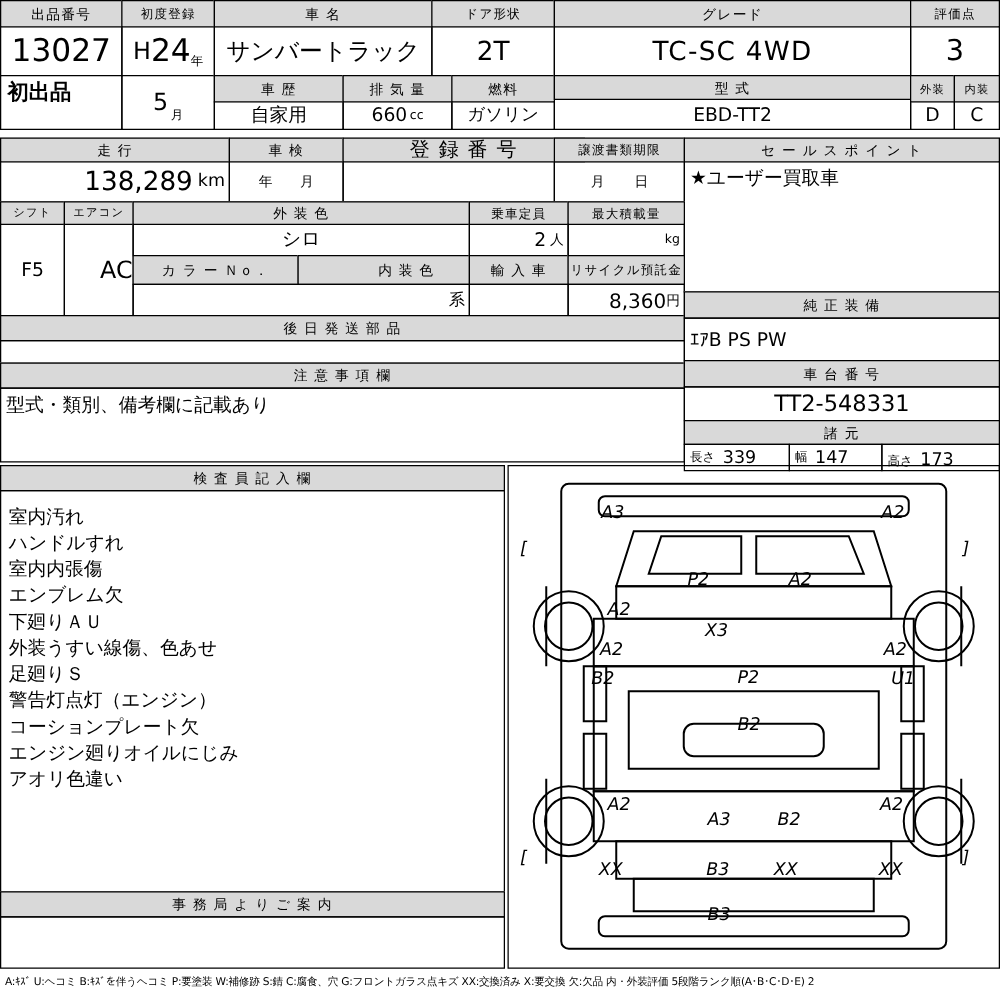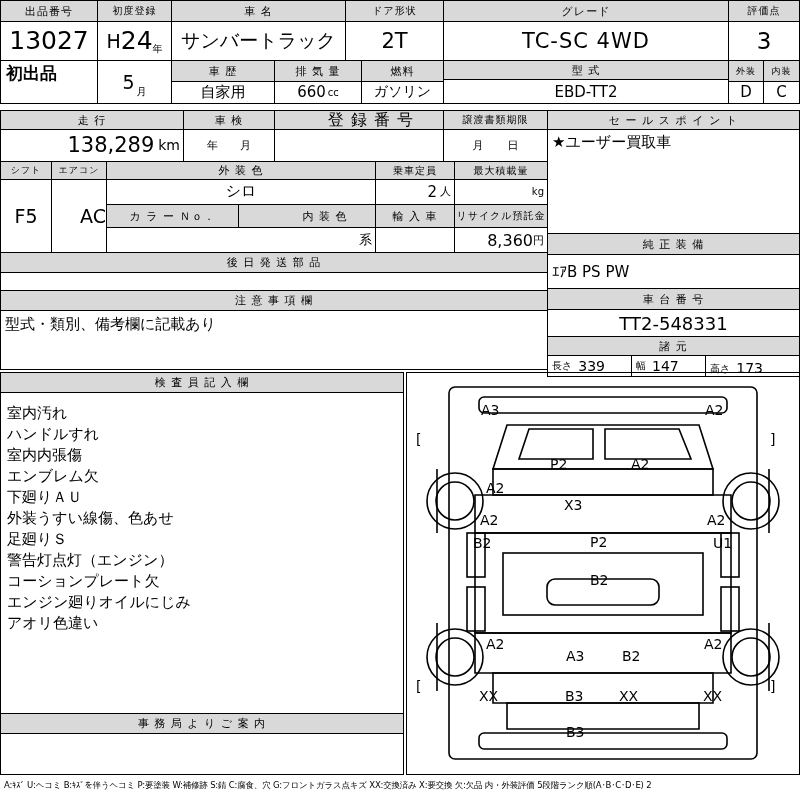--- a/index.html
+++ b/index.html
@@ -162,21 +162,21 @@
   <div class="bx lft" style="left:547px;top:129px;width:253px;height:105px;border-top:none;align-items:flex-start;">
     <span style="font-size:15px;margin-top:4px;">★ユーザー買取車</span>
   </div>
 
   <div class="bx hd" style="left:0;top:161px;width:52px;height:19px;font-size:9px;">
       <span>シフト</span>
     </div>
   <div class="bx hd" style="left:51px;top:161px;width:56px;height:19px;font-size:9px;">
       <span>エアコン</span>
     </div>
-  <div class="bx ctr" style="left:0;top:179px;width:52px;height:74px;border-top:none;font-size:19px;">
+  <div class="bx ctr" style="left:0;top:179px;width:52px;height:74px;border-top:none;font-size:15px;">
       <span>F5</span>
     </div>
   <div class="bx ctr" style="left:51px;top:179px;width:56px;height:74px;border-top:none;font-size:19px;justify-content:flex-end;">
       <span>AC</span>
     </div>
 
   <div class="bx hd" style="left:106px;top:161px;width:270px;height:19px;font-size:11px;">
       <span>外 装 色</span>
     </div>
   <div class="bx ctr" style="left:106px;top:179px;width:270px;height:26px;border-top:none;font-size:15px;">
@@ -334,21 +334,21 @@
         <path d="M362 96 L362 160"></path>
         <path d="M30 250 L30 318"></path>
         <path d="M362 250 L362 318"></path>
 
         <rect x="60" y="160" width="18" height="44"></rect>
         <rect x="314" y="160" width="18" height="44"></rect>
         <rect x="60" y="214" width="18" height="44"></rect>
         <rect x="314" y="214" width="18" height="44"></rect>
       </g>
     </svg>
-    <div style="position:absolute;left:0;top:0;width:392px;height:401px;">
+    <div style="position:absolute;left:0;top:0;width:392px;height:401px;font-style:italic;">
       <span style="position:absolute;left:74px;top:29px;font-size:14px;">A3</span>
       <span style="position:absolute;left:298px;top:29px;font-size:14px;">A2</span>
       <span style="position:absolute;left:9px;top:58px;font-size:14px;">[</span>
       <span style="position:absolute;left:363px;top:58px;font-size:14px;">]</span>
       <span style="position:absolute;left:143px;top:83px;font-size:14px;">P2</span>
       <span style="position:absolute;left:224px;top:83px;font-size:14px;">A2</span>
       <span style="position:absolute;left:79px;top:107px;font-size:14px;">A2</span>
       <span style="position:absolute;left:157px;top:124px;font-size:14px;">X3</span>
       <span style="position:absolute;left:73px;top:139px;font-size:14px;">A2</span>
       <span style="position:absolute;left:300px;top:139px;font-size:14px;">A2</span>

